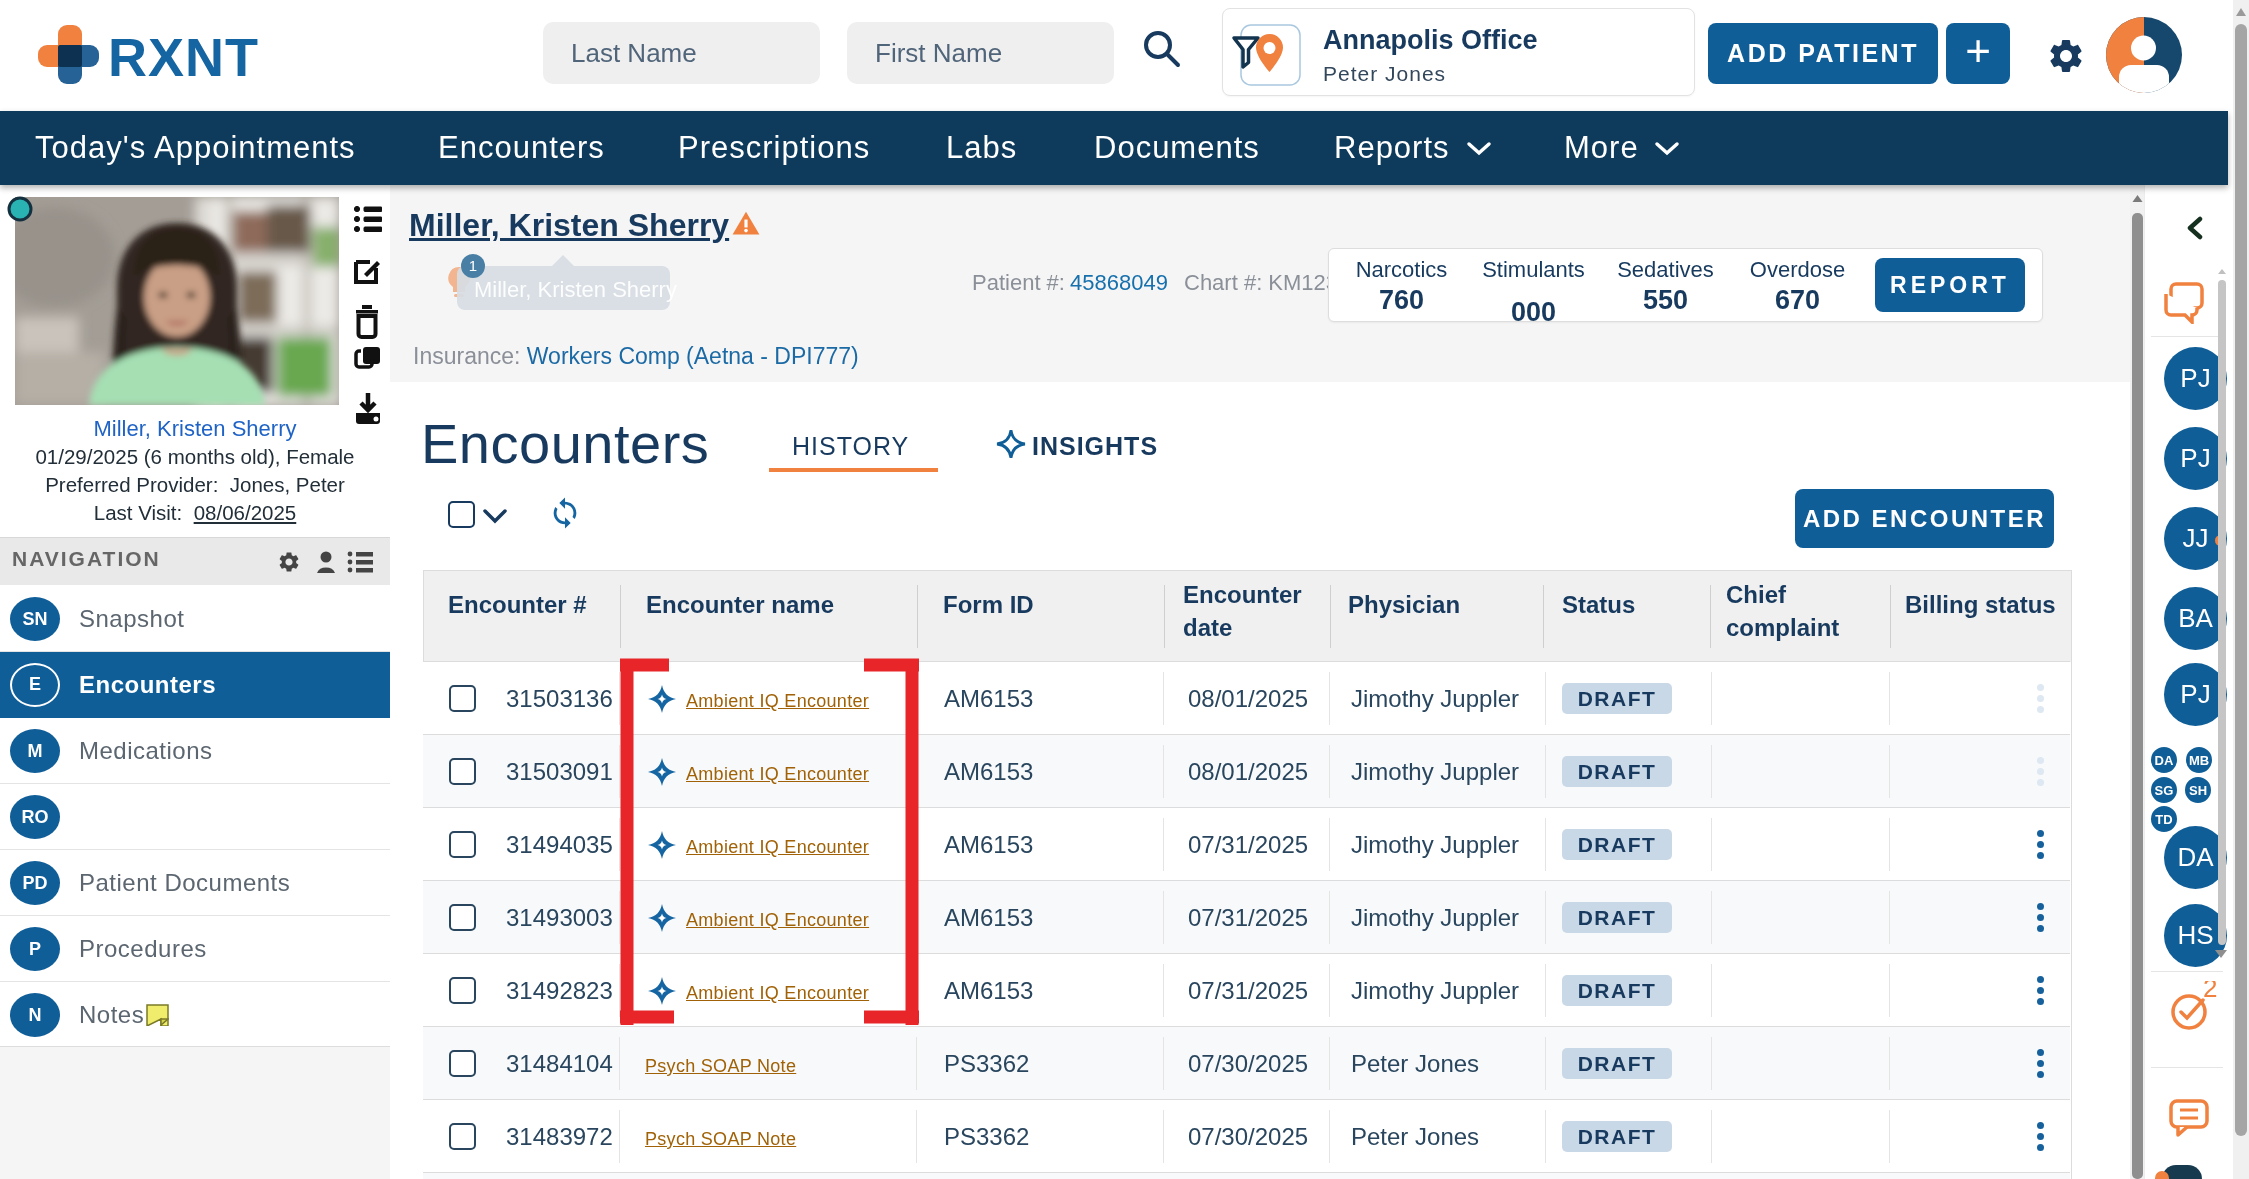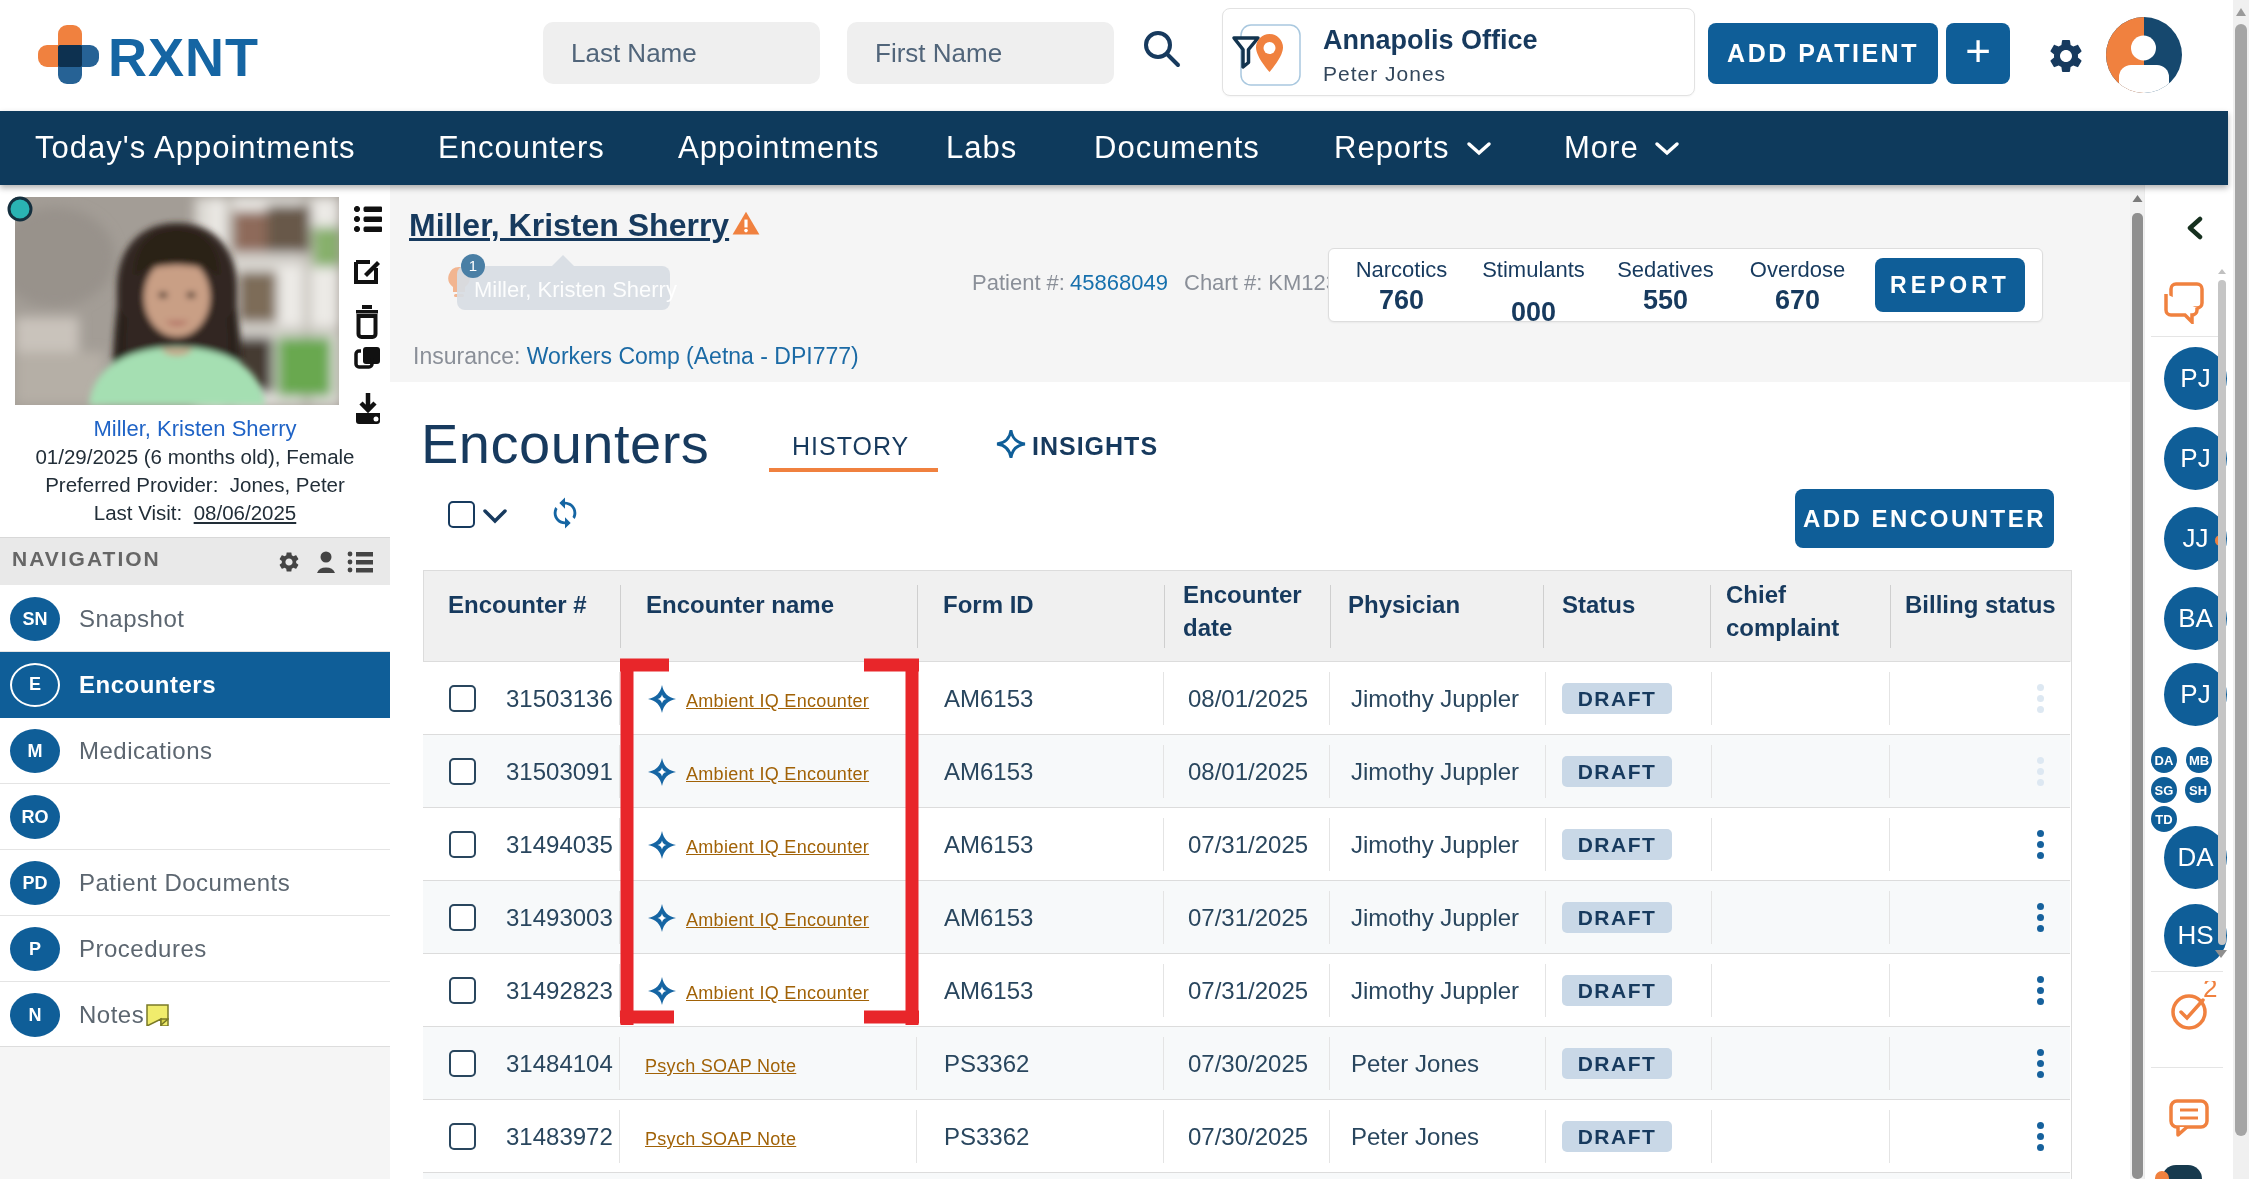--- a/index.html
+++ b/index.html
@@ -115,21 +115,21 @@
           </clipPath>
         </defs>
     <circle cx="38.5" cy="32" r="12.5" fill="#fff"></circle>
     <rect x="14" y="49" width="50" height="40" rx="12" fill="#fff" clip-path="url(#avc)"></rect>
   </svg>
 </div>
 
 <div id="navbar">
   <div class="navitem" style="left:35px;">Today's Appointments</div>
   <div class="navitem" style="left:438px;">Encounters</div>
-  <div class="navitem" style="left:678px;">Appointments</div>
+  <div class="navitem" style="left:678px;">Prescriptions</div>
   <div class="navitem" style="left:946px;">Labs</div>
   <div class="navitem" style="left:1094px;">Documents</div>
   <div class="navitem" style="left:1334px;">Reports</div>
   <svg class="abs" style="left:1466px; top:29px;" width="26" height="18" viewBox="0 0 26 18">
     <path d="M3 4 l10 9 l10-9" fill="none" stroke="#fff" stroke-width="3.5" stroke-linecap="round"></path>
   </svg>
   <div class="navitem" style="left:1564px;">More</div>
   <svg class="abs" style="left:1654px; top:29px;" width="26" height="18" viewBox="0 0 26 18">
     <path d="M3 4 l10 9 l10-9" fill="none" stroke="#fff" stroke-width="3.5" stroke-linecap="round"></path>
   </svg>

